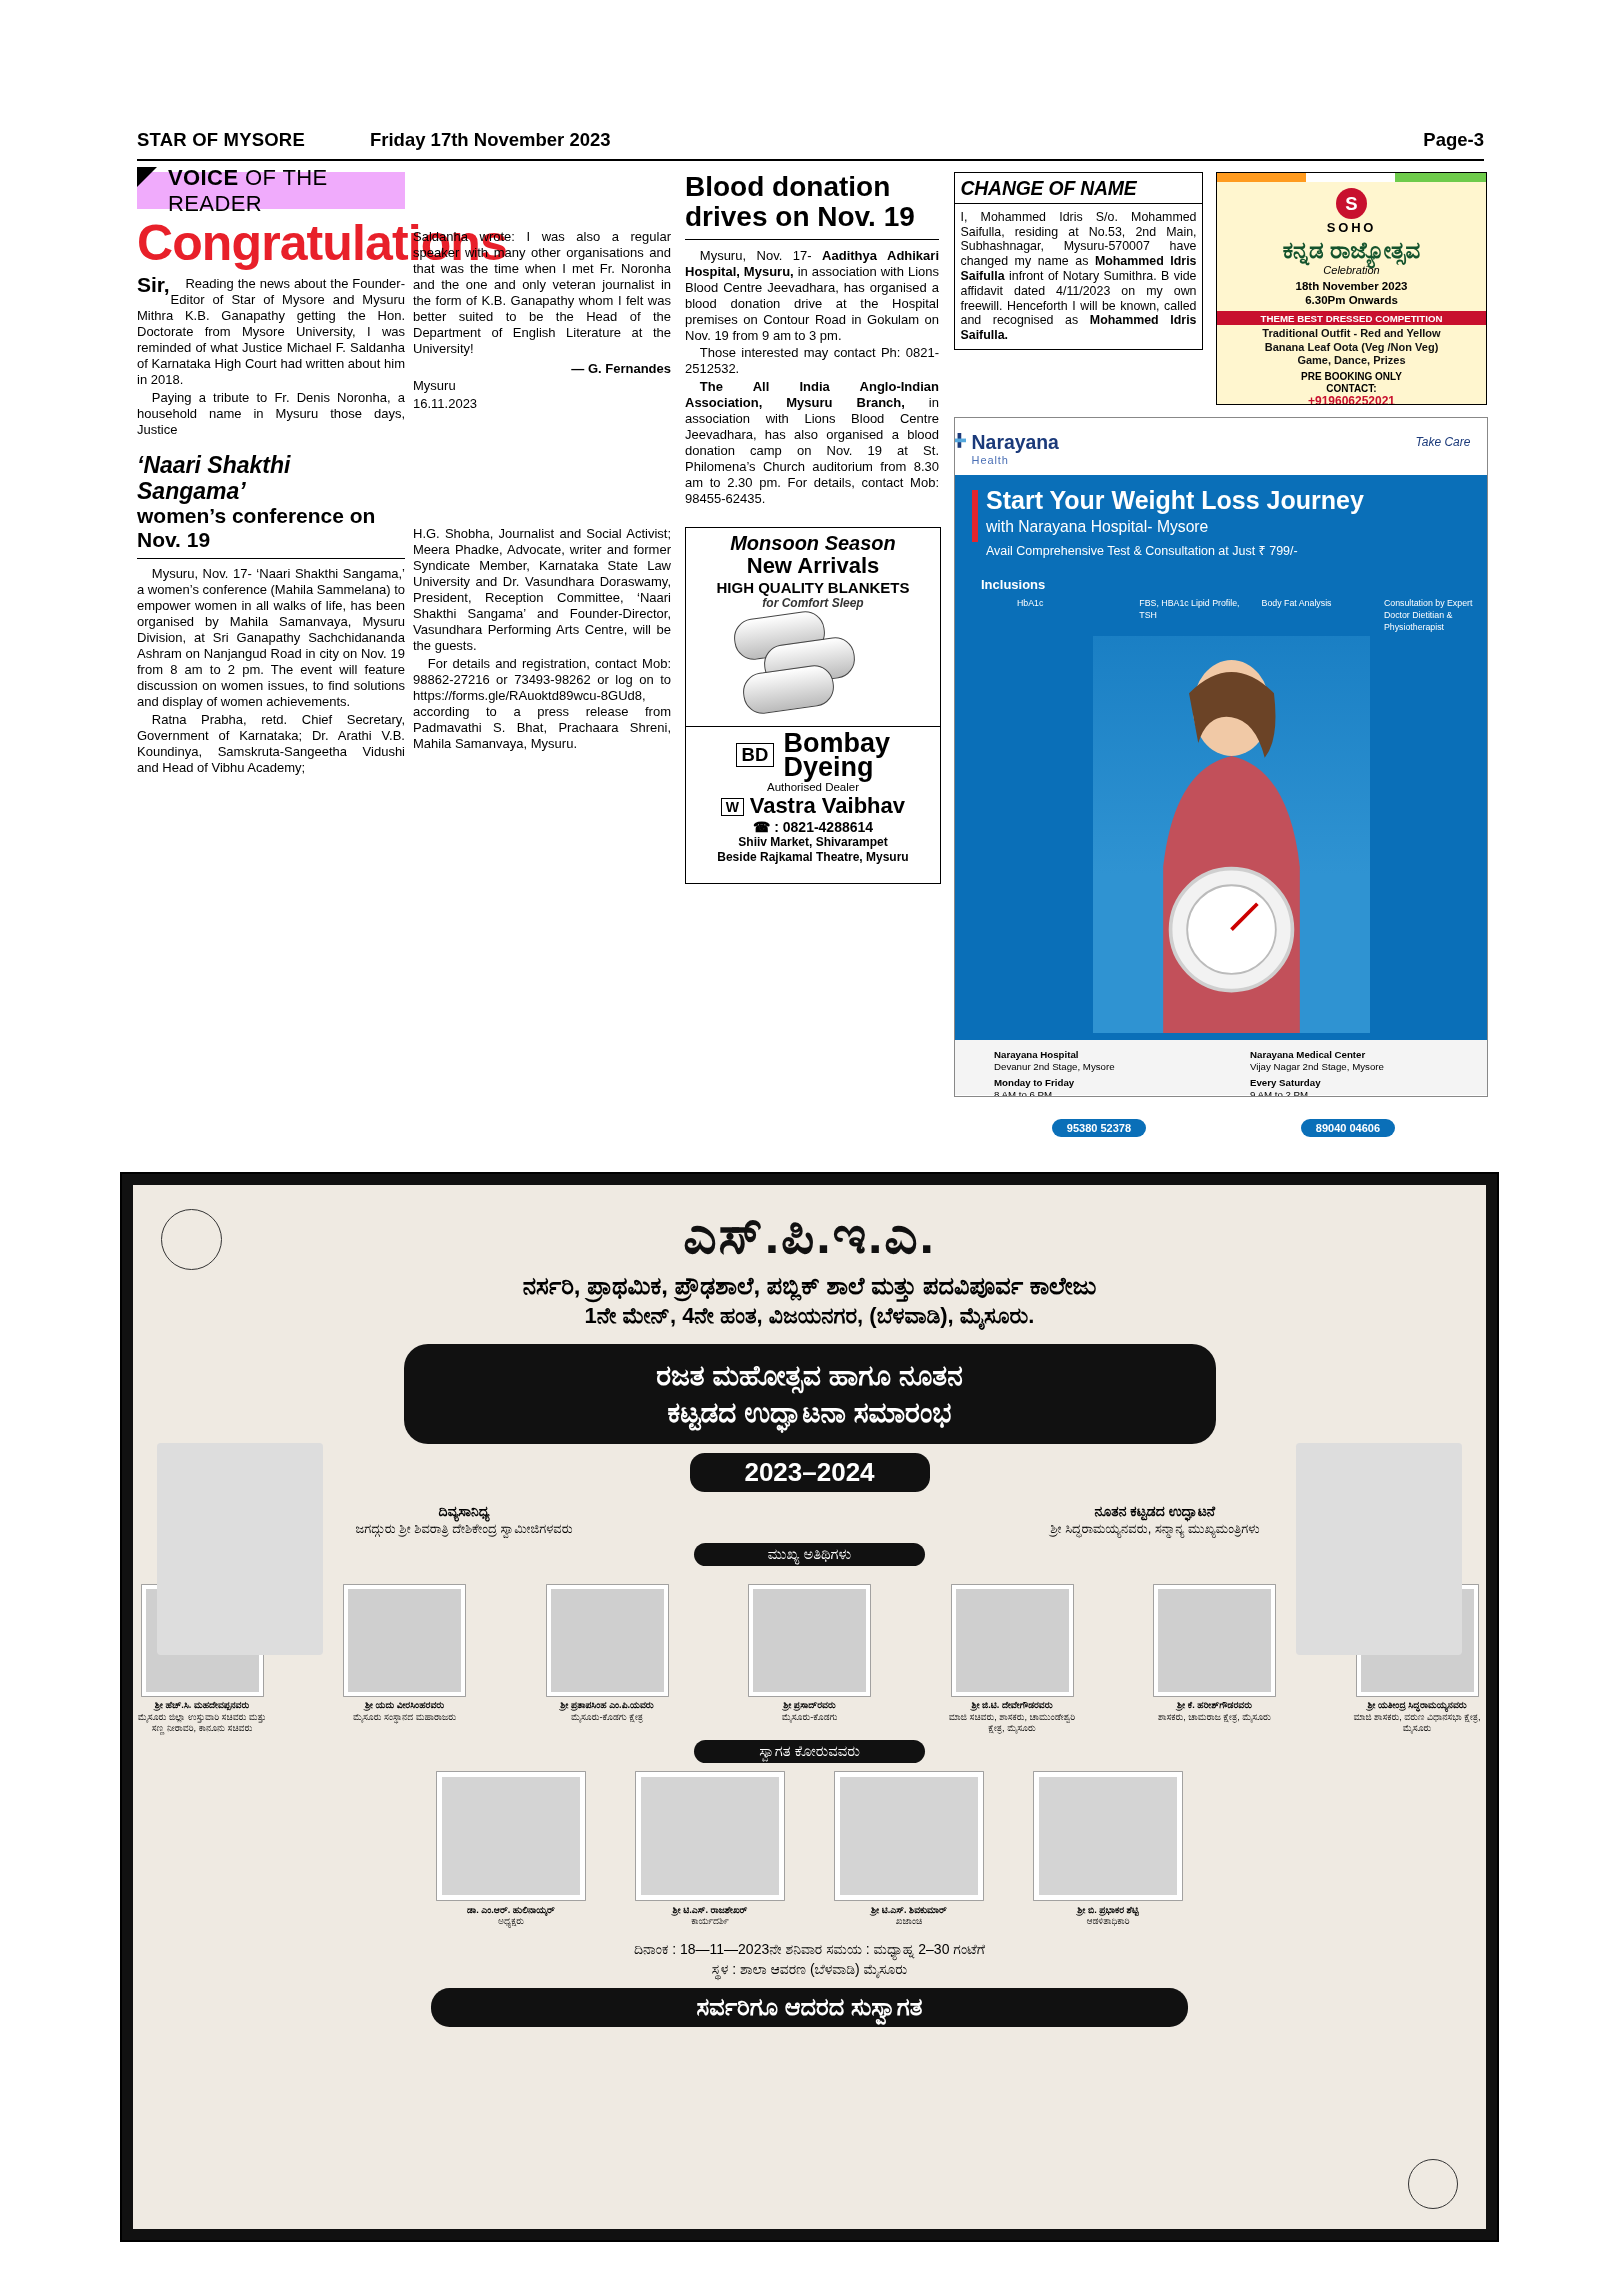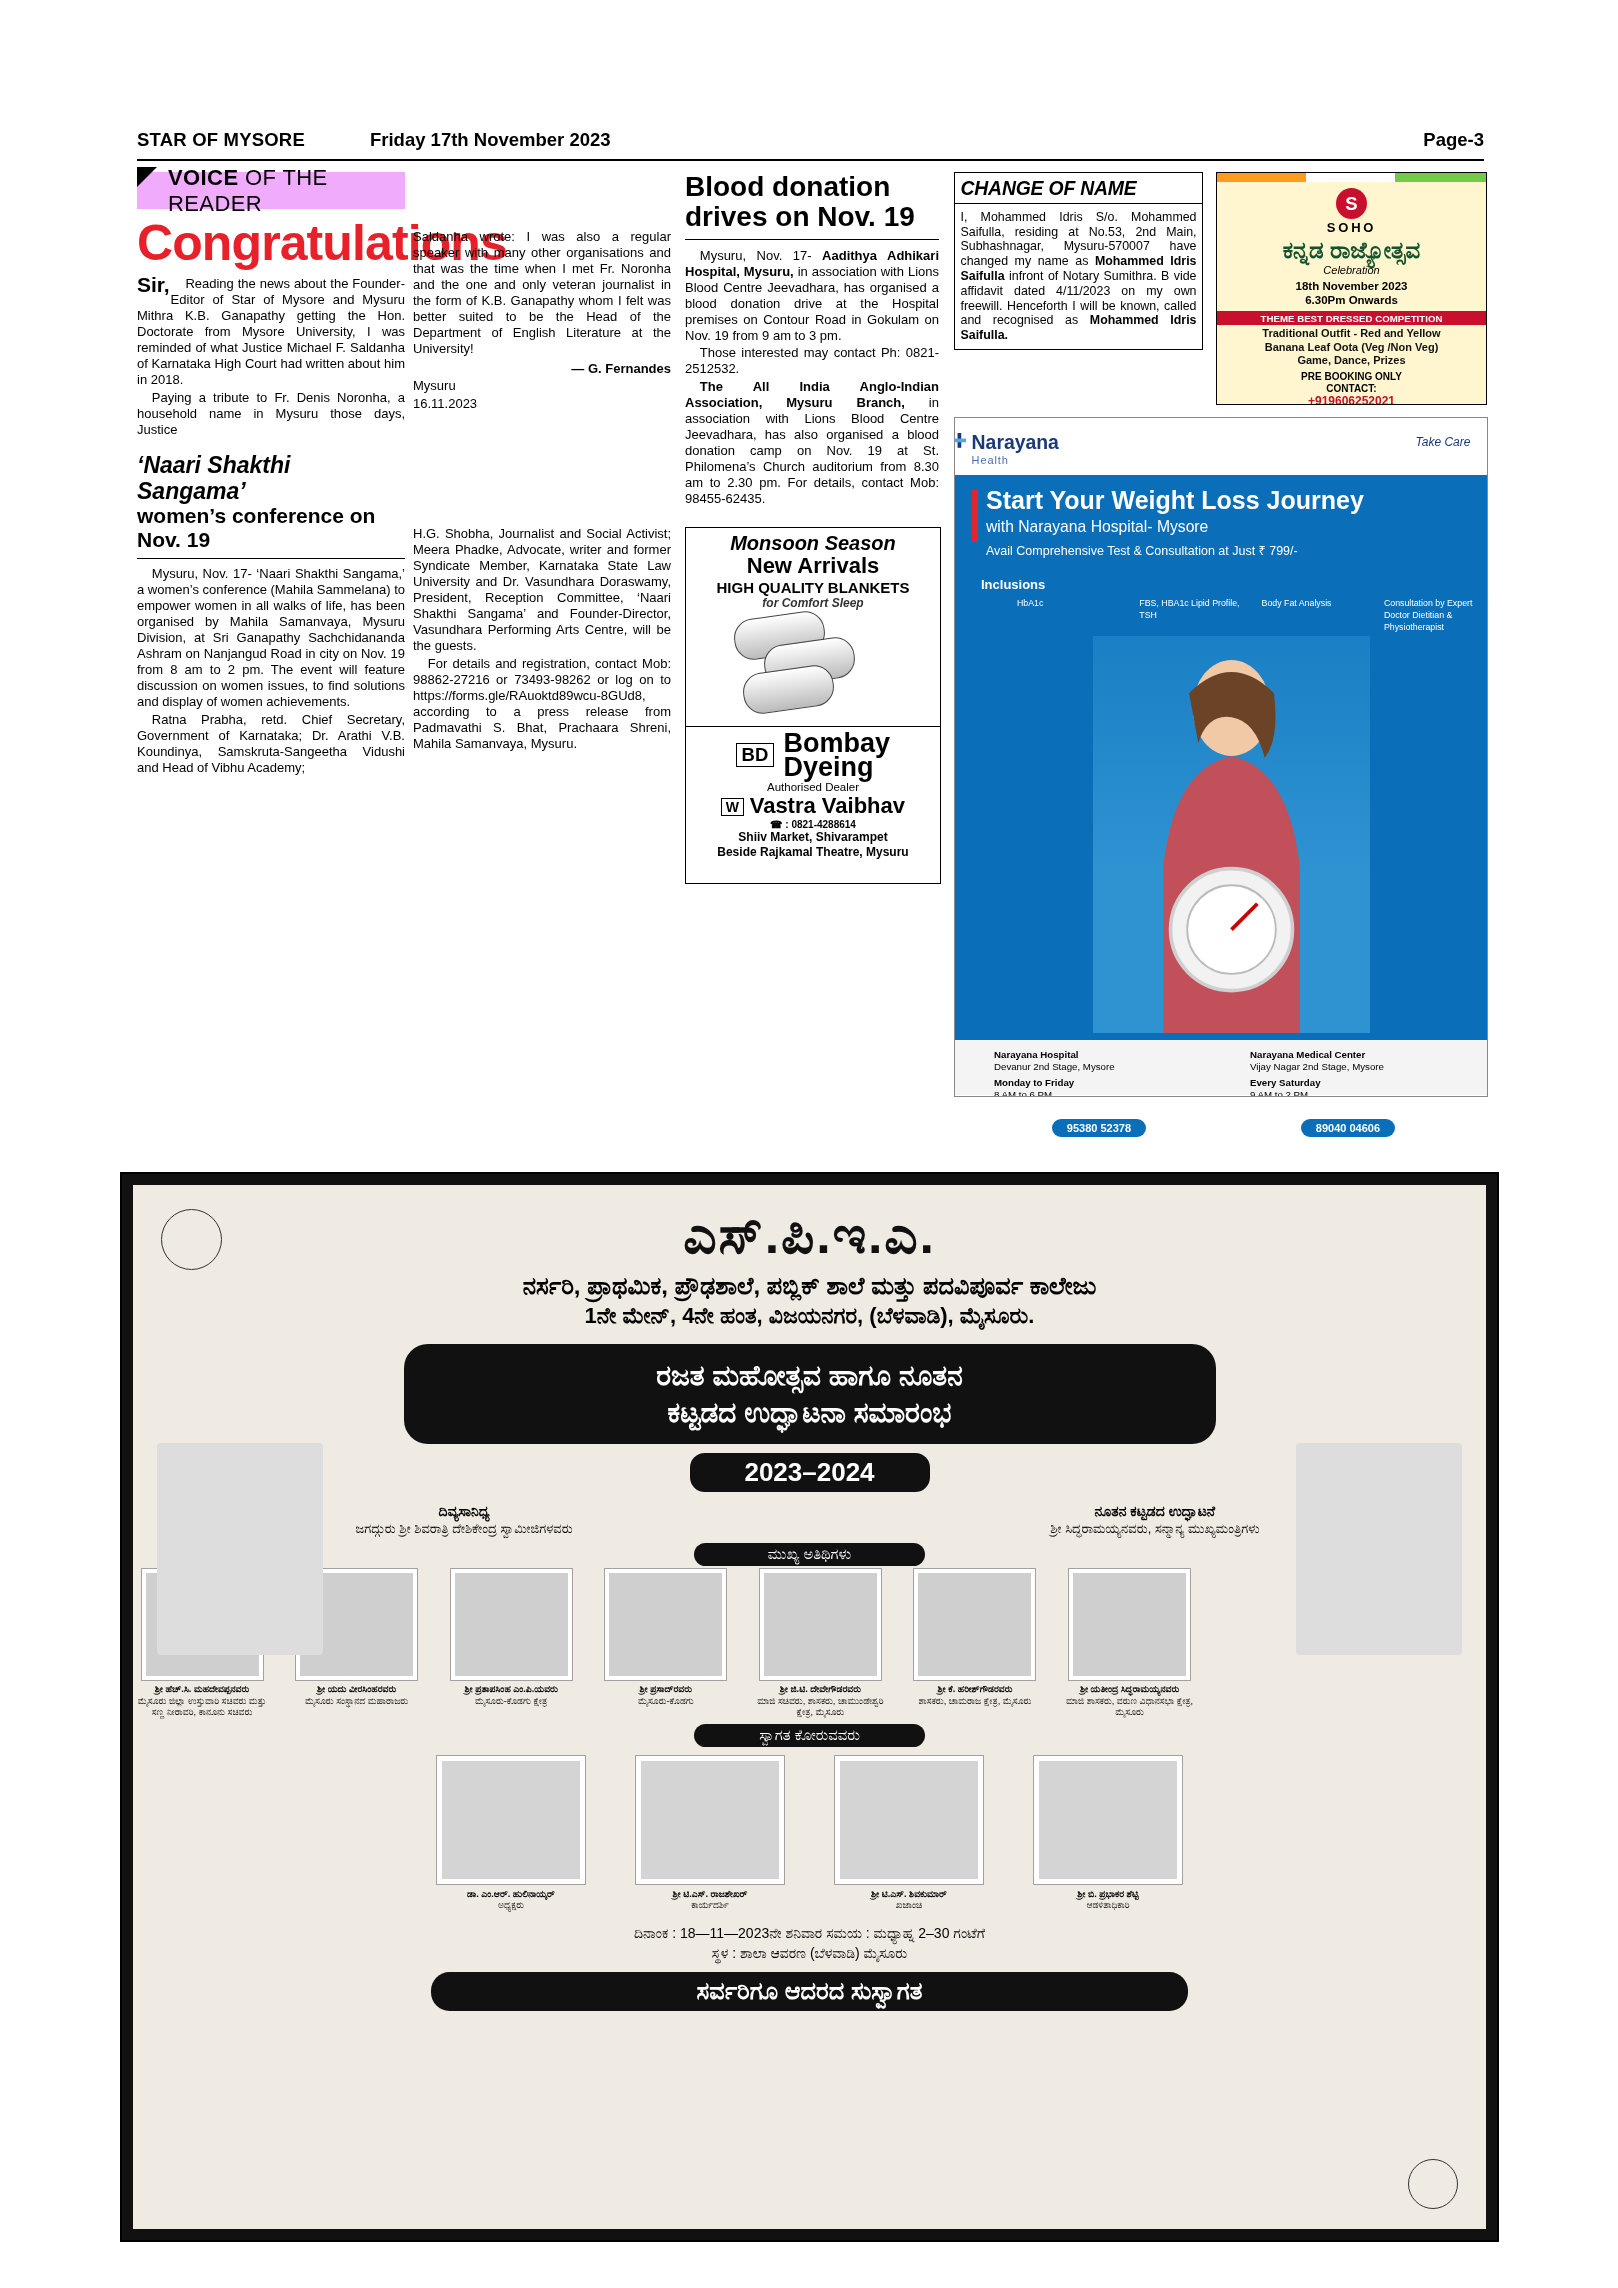--- a/index.html
+++ b/index.html
@@ -91,41 +91,41 @@
   .bd{border:1.8px solid #000;width:254px;height:355px;position:relative;overflow:hidden;background:#fff;}
   .bd-t1{font-size:20px;font-weight:bold;font-style:italic;text-align:center;margin-top:3.7px;}
   .bd-t2{font-size:22px;font-weight:bold;text-align:center;line-height:22px;}
   .bd-t3{font-size:15px;font-weight:bold;text-align:center;margin-top:1.8px;}
   .bd-t4{font-size:12px;font-style:italic;font-weight:bold;text-align:center;color:#333;}
   .bd-logo{border-top:0.9px solid #000;margin-top:3.7px;padding-top:3.7px;text-align:center;}
   .bd-bd{display:inline-block;border:1.8px solid #000;font-size:18.5px;font-weight:bold;padding:0 4.6px;vertical-align:middle;}
   .bd-name{display:inline-block;font-size:27px;font-weight:bold;vertical-align:middle;margin-left:5.5px;line-height:24px;text-align:left;}
   .bd-auth{font-size:11.5px;text-align:center;margin-top:1.8px;}
   .bd-vv{font-size:22px;font-weight:bold;text-align:center;}
-  .bd-ph{font-size:10px;font-weight:bold;text-align:center;}
+  .bd-ph{font-size:14px;font-weight:bold;text-align:center;}
   .bd-addr{font-size:12px;font-weight:bold;text-align:center;line-height:14.8px;}
 
   
   .blanket{position:relative;height:111px;margin-top:1.8px;}
   .roll{position:absolute;width:89px;height:39px;border:1.8px solid #444;border-radius:19.4px;background:linear-gradient(180deg,#fff 0,#ddd 50%,#bbb 100%);}
 
   
   .bigad{position:absolute;left:120px;top:1172px;width:1375px;height:1066px;background:#111;border:2.8px solid #000;overflow:hidden;}
   .bigad-inner{position:absolute;left:11px;top:11px;right:11px;bottom:11px;background:#efeae2;}
   .ba-title{text-align:center;font-size:52px;font-weight:bold;letter-spacing:1.8px;margin-top:20px;color:#111;}
   .ba-sub1{text-align:center;font-size:24px;font-weight:bold;margin-top:5.5px;}
   .ba-sub2{text-align:center;font-size:22px;font-weight:bold;margin-top:3.7px;}
   .ba-black{margin:14.8px auto 0;width:812px;background:#111;border-radius:24px;padding:13px 0;}
   .ba-black div{color:#fff;text-align:center;font-size:28px;font-weight:bold;line-height:37px;}
   .ba-year{margin:9.2px auto 0;width:240px;background:#111;border-radius:14.8px;color:#fff;text-align:center;font-size:26px;font-weight:bold;padding:3.7px 0;}
   .ba-2col{display:flex;justify-content:space-between;margin:11px 37px 0;font-size:13px;text-align:center;}
   .ba-2col > div{width:46%;line-height:17.5px;}
   .ba-2col b{display:block;font-size:14px;}
   .ba-chip{margin:5.5px auto 0;width:231px;background:#111;color:#fff;border-radius:13px;text-align:center;font-size:14.8px;padding:2.8px 0;}
-  .ba-grid{display:flex;justify-content:flex-start;gap:16.6px;margin-top:3px;}
+  .ba-grid{display:flex;justify-content:space-between;gap:16.6px;margin-top:19px;}
   .ba-card{width:138px;text-align:center;}
   .ba-photo{width:113px;height:103px;margin:0 auto;background:#cfcfcf;border:4.6px solid #fff;box-shadow:0 0 0 0.9px #999;}
   .ba-cap{font-size:9.2px;line-height:11.5px;margin-top:4.6px;}
   .ba-grid2{display:flex;justify-content:center;gap:37px;margin-top:9.2px;}
   .ba-card2{width:162px;text-align:center;}
   .ba-photo2{width:138px;height:118px;margin:0 auto;background:#d4d4d4;border:5.5px solid #fff;box-shadow:0 0 0 0.9px #999;}
   .ba-foot{text-align:center;font-size:14px;line-height:20px;margin-top:11px;}
   .ba-welcome{margin:9.2px auto 0;width:757px;background:#111;border-radius:18.5px;color:#fff;text-align:center;font-size:24px;font-weight:bold;padding:5.5px 0;}
   .portrait-l{position:absolute;left:24px;top:258px;width:166px;height:212px;background:#ddd;border-radius:3.7px;}
   .portrait-r{position:absolute;right:24px;top:258px;width:166px;height:212px;background:#ddd;border-radius:3.7px;}

